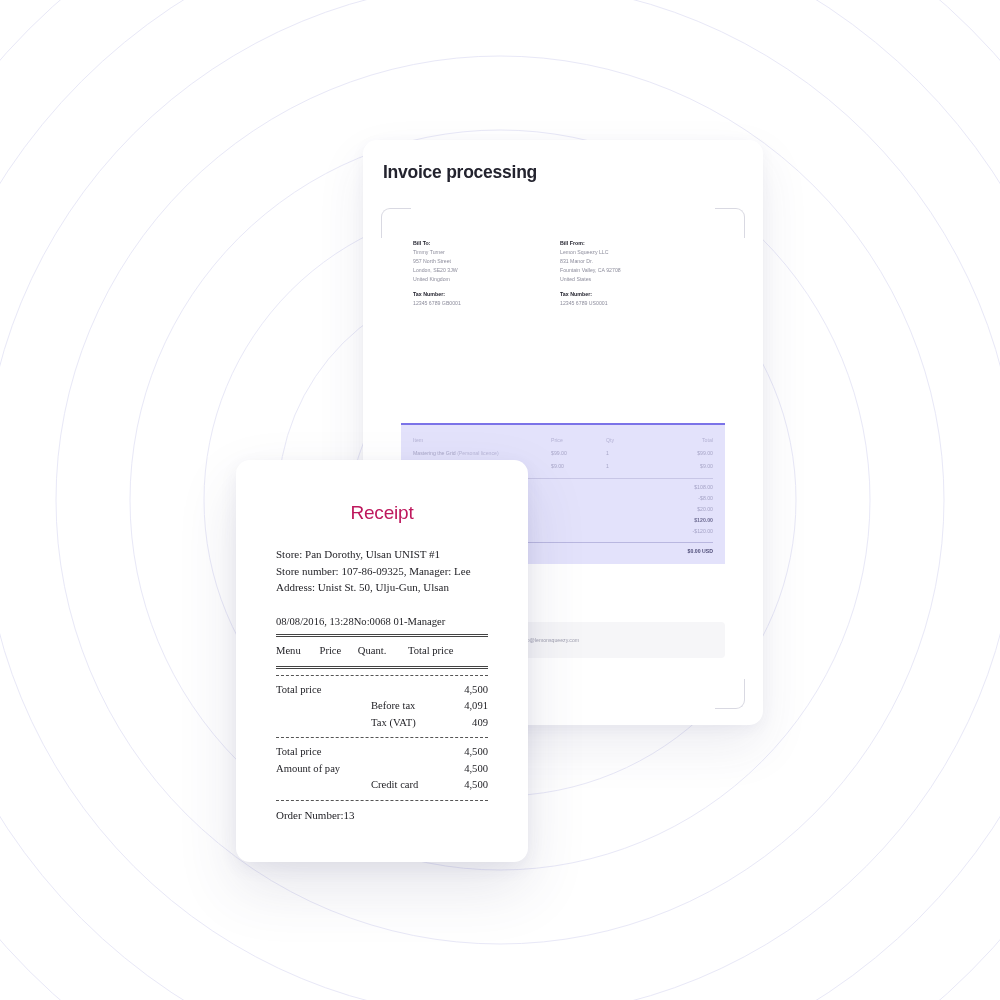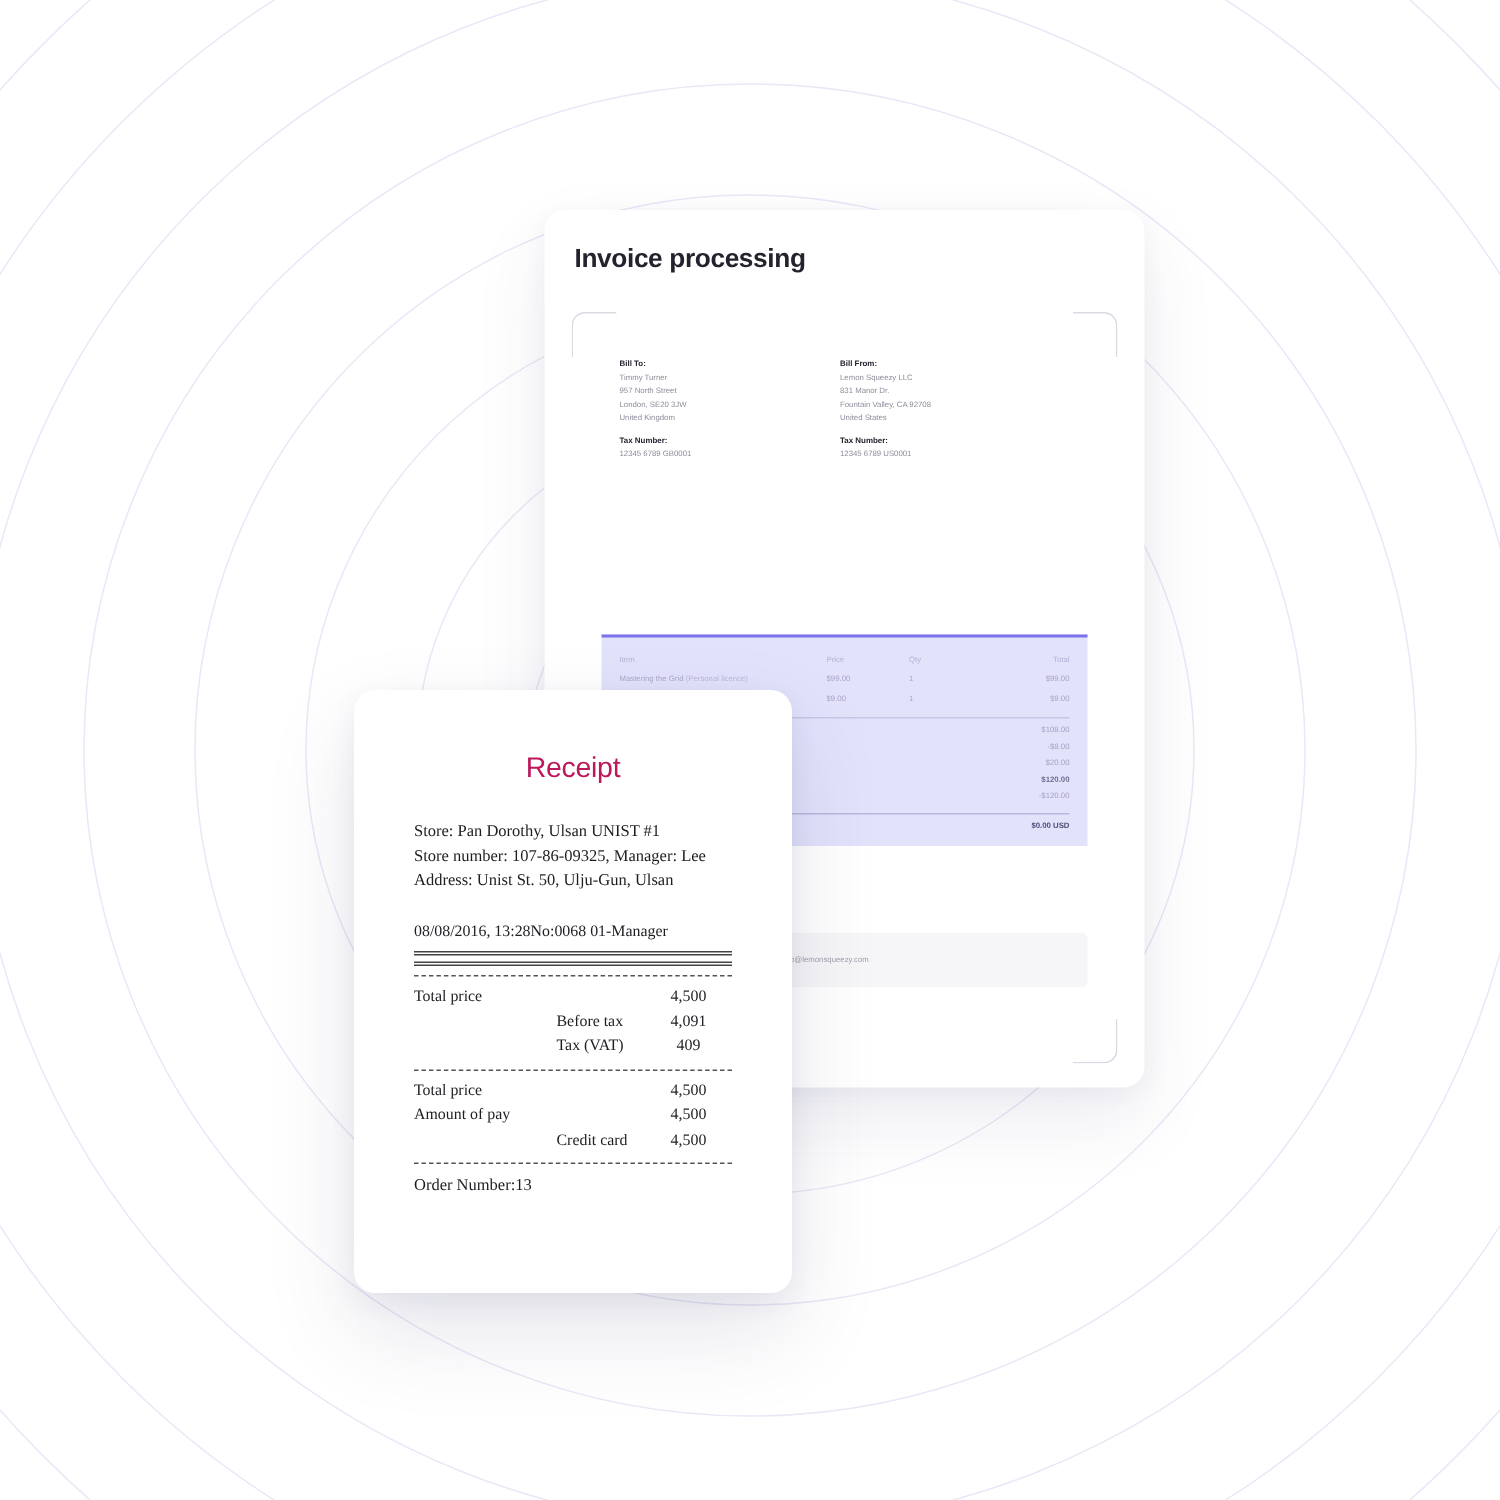--- a/index.html
+++ b/index.html
@@ -122,21 +122,21 @@
   .dline  { border-top: 3px double #444; height: 0; margin: 4px 0 4px 0; }
   .dashline { border-top: 1px dashed #555; height: 0; margin: 6px 0 6px 0; }
   .r-tbl { width: 100%; border-collapse: collapse; font-size: 10.6px; }
   .r-tbl th { font-weight: 400; text-align: left; padding: 2px 0; }
   .r-tbl td { padding: 1px 0; }
   .ta-c { text-align: center; }
   .ta-r { text-align: right; }
   .r-line { display: flex; font-size: 10.6px; }
   .rl-a { width: 95px; }
   .rl-b { flex: 1; }
-  .rl-c { width: 58px; text-align: center; }
+  .rl-c { width: 58px; text-align: right; }
 </style>
 </head>
 <body>
 
 <div id="stage">
 
   <div id="rings">
     <svg width="1000" height="1000" viewBox="0 0 1000 1000" aria-hidden="true">
       <g fill="none" stroke="#e8e8f7" stroke-width="1">
         <circle cx="500" cy="500" r="148"></circle>
@@ -266,20 +266,30 @@
       <div>Store number: 107-86-09325,      Manager: Lee</div>
       <div>Address: Unist St. 50, Ulju-Gun, Ulsan</div>
 
       <div class="r-meta">
         <span>08/08/2016, 13:28</span>
         <span>No:0068 01-Manager</span>
       </div>
 
       <div class="dline"></div>
 
+      <table class="r-tbl">
+        <tbody>
+            <tr>
+          <th>Menu</th>
+          <th class="ta-c">Price</th>
+          <th class="ta-c">Quant.</th>
+          <th class="ta-r">Total price</th>
+        </tr>
+      </tbody>
+        </table>
 
       <div class="dline"></div>
 
 
       <div class="dashline"></div>
 
       <div class="r-line">
         <span class="rl-a">Total price</span>
         <span class="rl-b"></span>
         <span class="rl-c">4,500</span>

